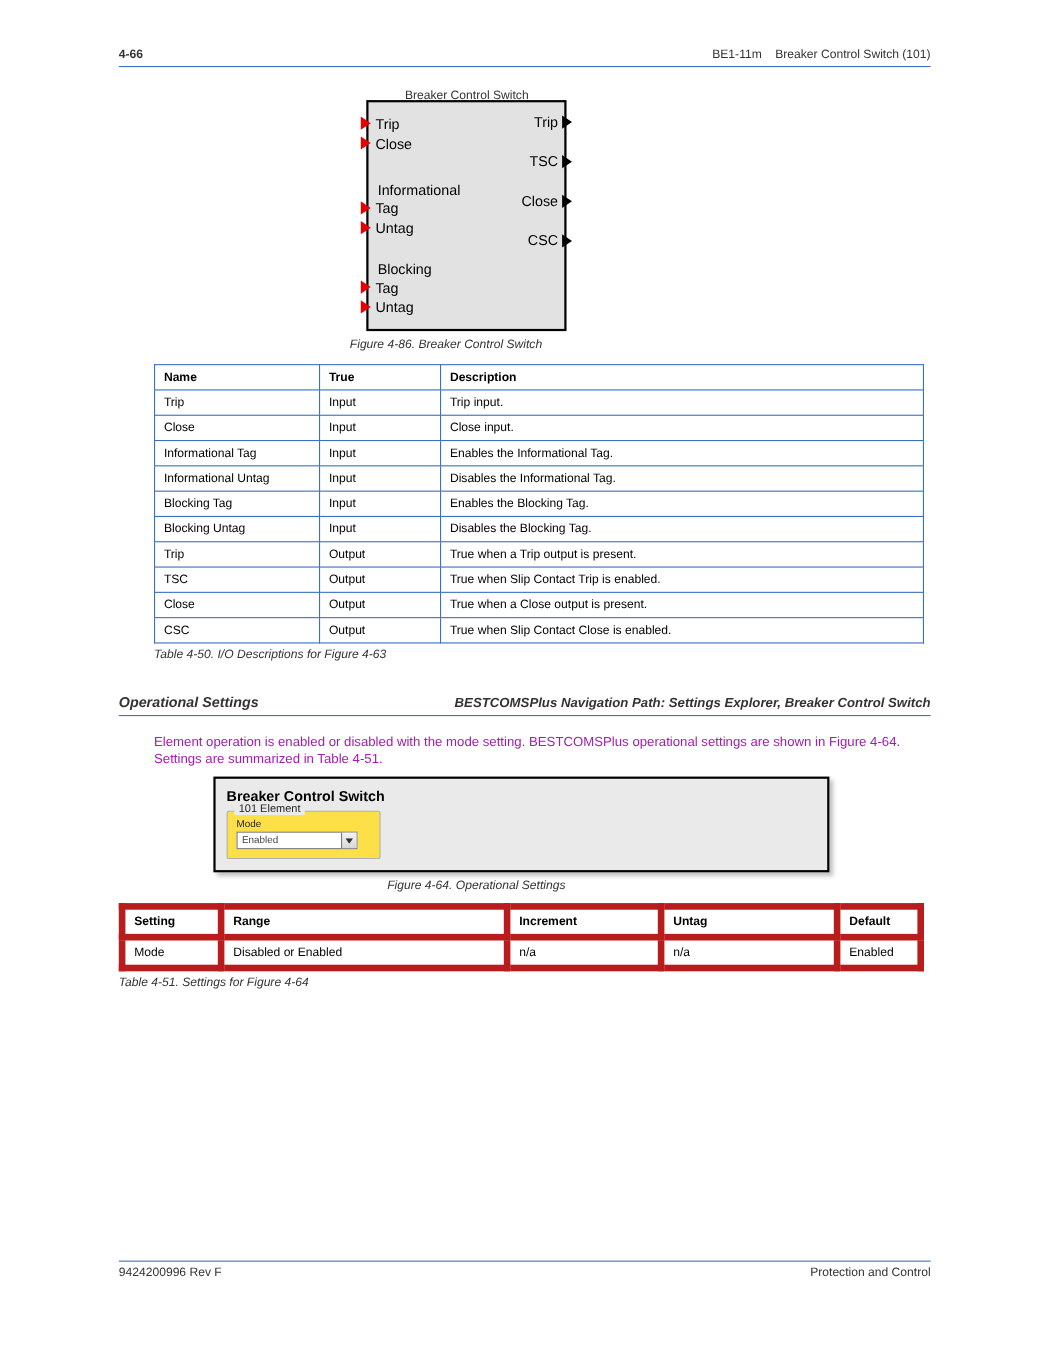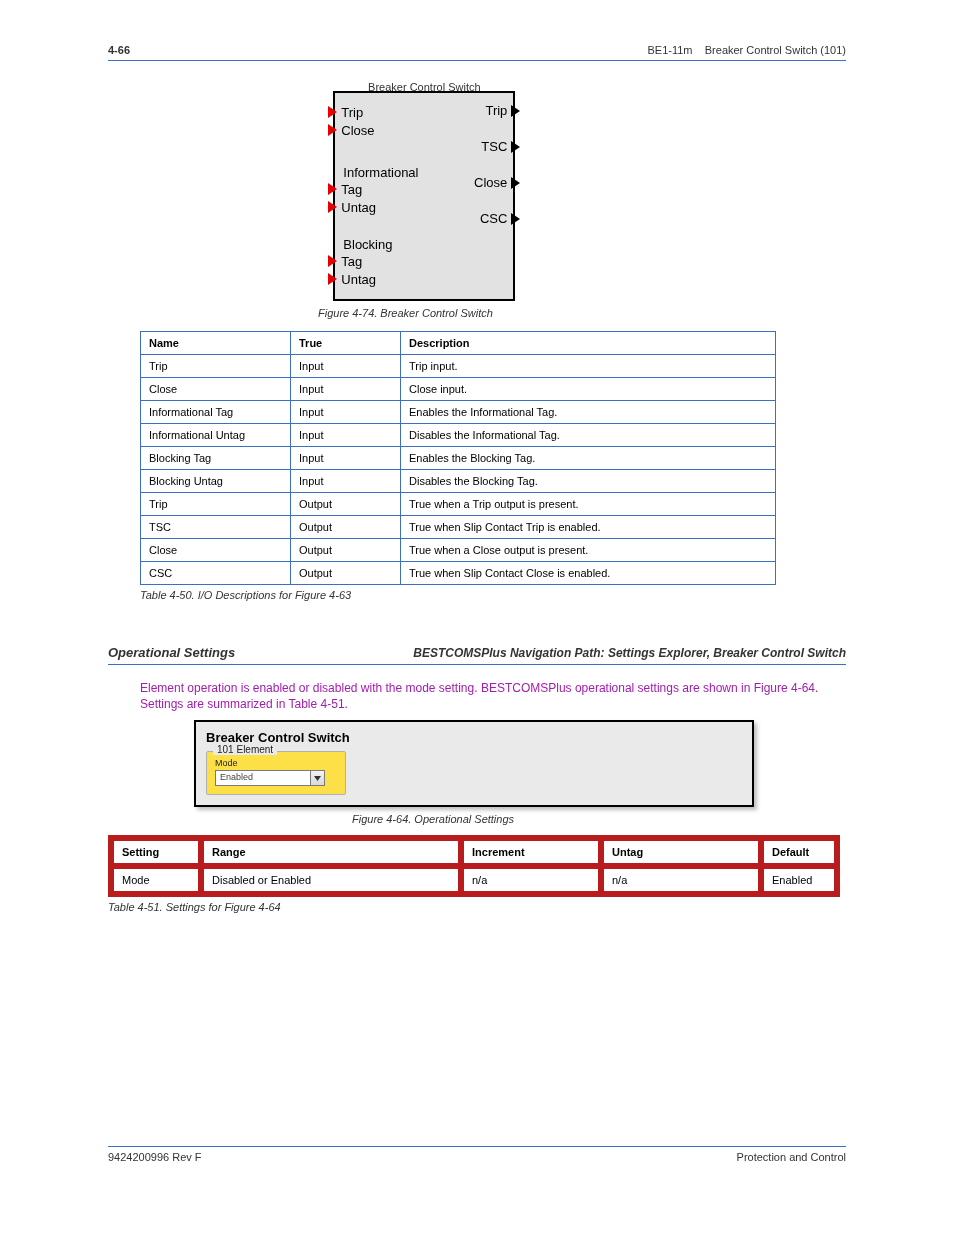--- a/index.html
+++ b/index.html
@@ -34,26 +34,26 @@
     position: absolute; top: -12px; left: 50%; transform: translateX(-50%);
     font-size: 11px; color: #333; white-space: nowrap;
   }
   .in-row { display: flex; align-items: center; gap: 4px; height: 18px; padding-left: 6px; font-size: 13px; }
   .in-arrow { width: 0; height: 0; border-top: 6px solid transparent; border-bottom: 6px solid transparent; border-left: 9px solid #e60000; margin-left: -13px; }
   .out-row { position: absolute; right: 6px; display: flex; align-items: center; gap: 4px; font-size: 13px; }
   .out-arrow { width: 0; height: 0; border-top: 6px solid transparent; border-bottom: 6px solid transparent; border-left: 9px solid #000; margin-right: -13px; }
   .sub-head { padding-left: 8px; font-size: 13px; margin-top: 10px; }
   .caption { font-size: 11px; font-style: italic; color: #333; margin-left: 210px; }
   
-  .io-table { width: 636px; margin: 12px 0 0 32px; border-collapse: collapse; }
+  .io-table { width: 700px; margin: 12px 0 0 32px; border-collapse: collapse; }
   .io-table th, .io-table td { border: 1px solid #3b70c0; padding: 5px 8px; text-align: left; font-size: 11px; }
   .io-table th { color: #000; font-weight: bold; }
   .io-caption { font-size: 11px; font-style: italic; color: #333; margin: 4px 0 0 32px; }
   
-  .sect2-head { display: flex; justify-content: space-between; align-items: baseline; margin-top: 44px; }
+  .sect2-head { display: flex; justify-content: space-between; align-items: baseline; margin-top: 30px; }
   .sect2-left { font-style: italic; font-weight: bold; font-size: 13px; color: #333; }
   .sect2-right { font-style: italic; font-size: 12px; font-weight: bold; color: #333; }
   .body-p { font-size: 12px; color: #a21caf; margin: 16px 0 0 32px; line-height: 1.3; }
   
   .settings-wrap { margin: 8px 0 0 86px; }
   .settings-win {
     width: 560px; border: 2px solid #000; background: #eaeaea; padding: 8px 10px 10px 10px;
     box-shadow: 3px 3px 4px rgba(0,0,0,0.25);
   }
   .settings-title { font-weight: bold; font-size: 13px; margin-bottom: 6px; }
@@ -138,21 +138,21 @@
               <span class="out-arrow"></span>
             </div>
           <div class="out-row" style="top:118px;">
               <span>CSC</span>
               <span class="out-arrow"></span>
             </div>
         </div>
       </div>
       <div style="flex:1.4"></div>
     </div>
-    <div class="caption" style="margin-top:6px;">Figure 4-74. Breaker Control Switch</div>
+    <div class="caption" style="margin-top:6px;">Figure 4-86. Breaker Control Switch</div>
   </div>
 
   <table class="io-table">
     <colgroup>
         <col style="width:150px">
         <col style="width:110px">
         <col>
       </colgroup>
     <thead>
         <tr>

